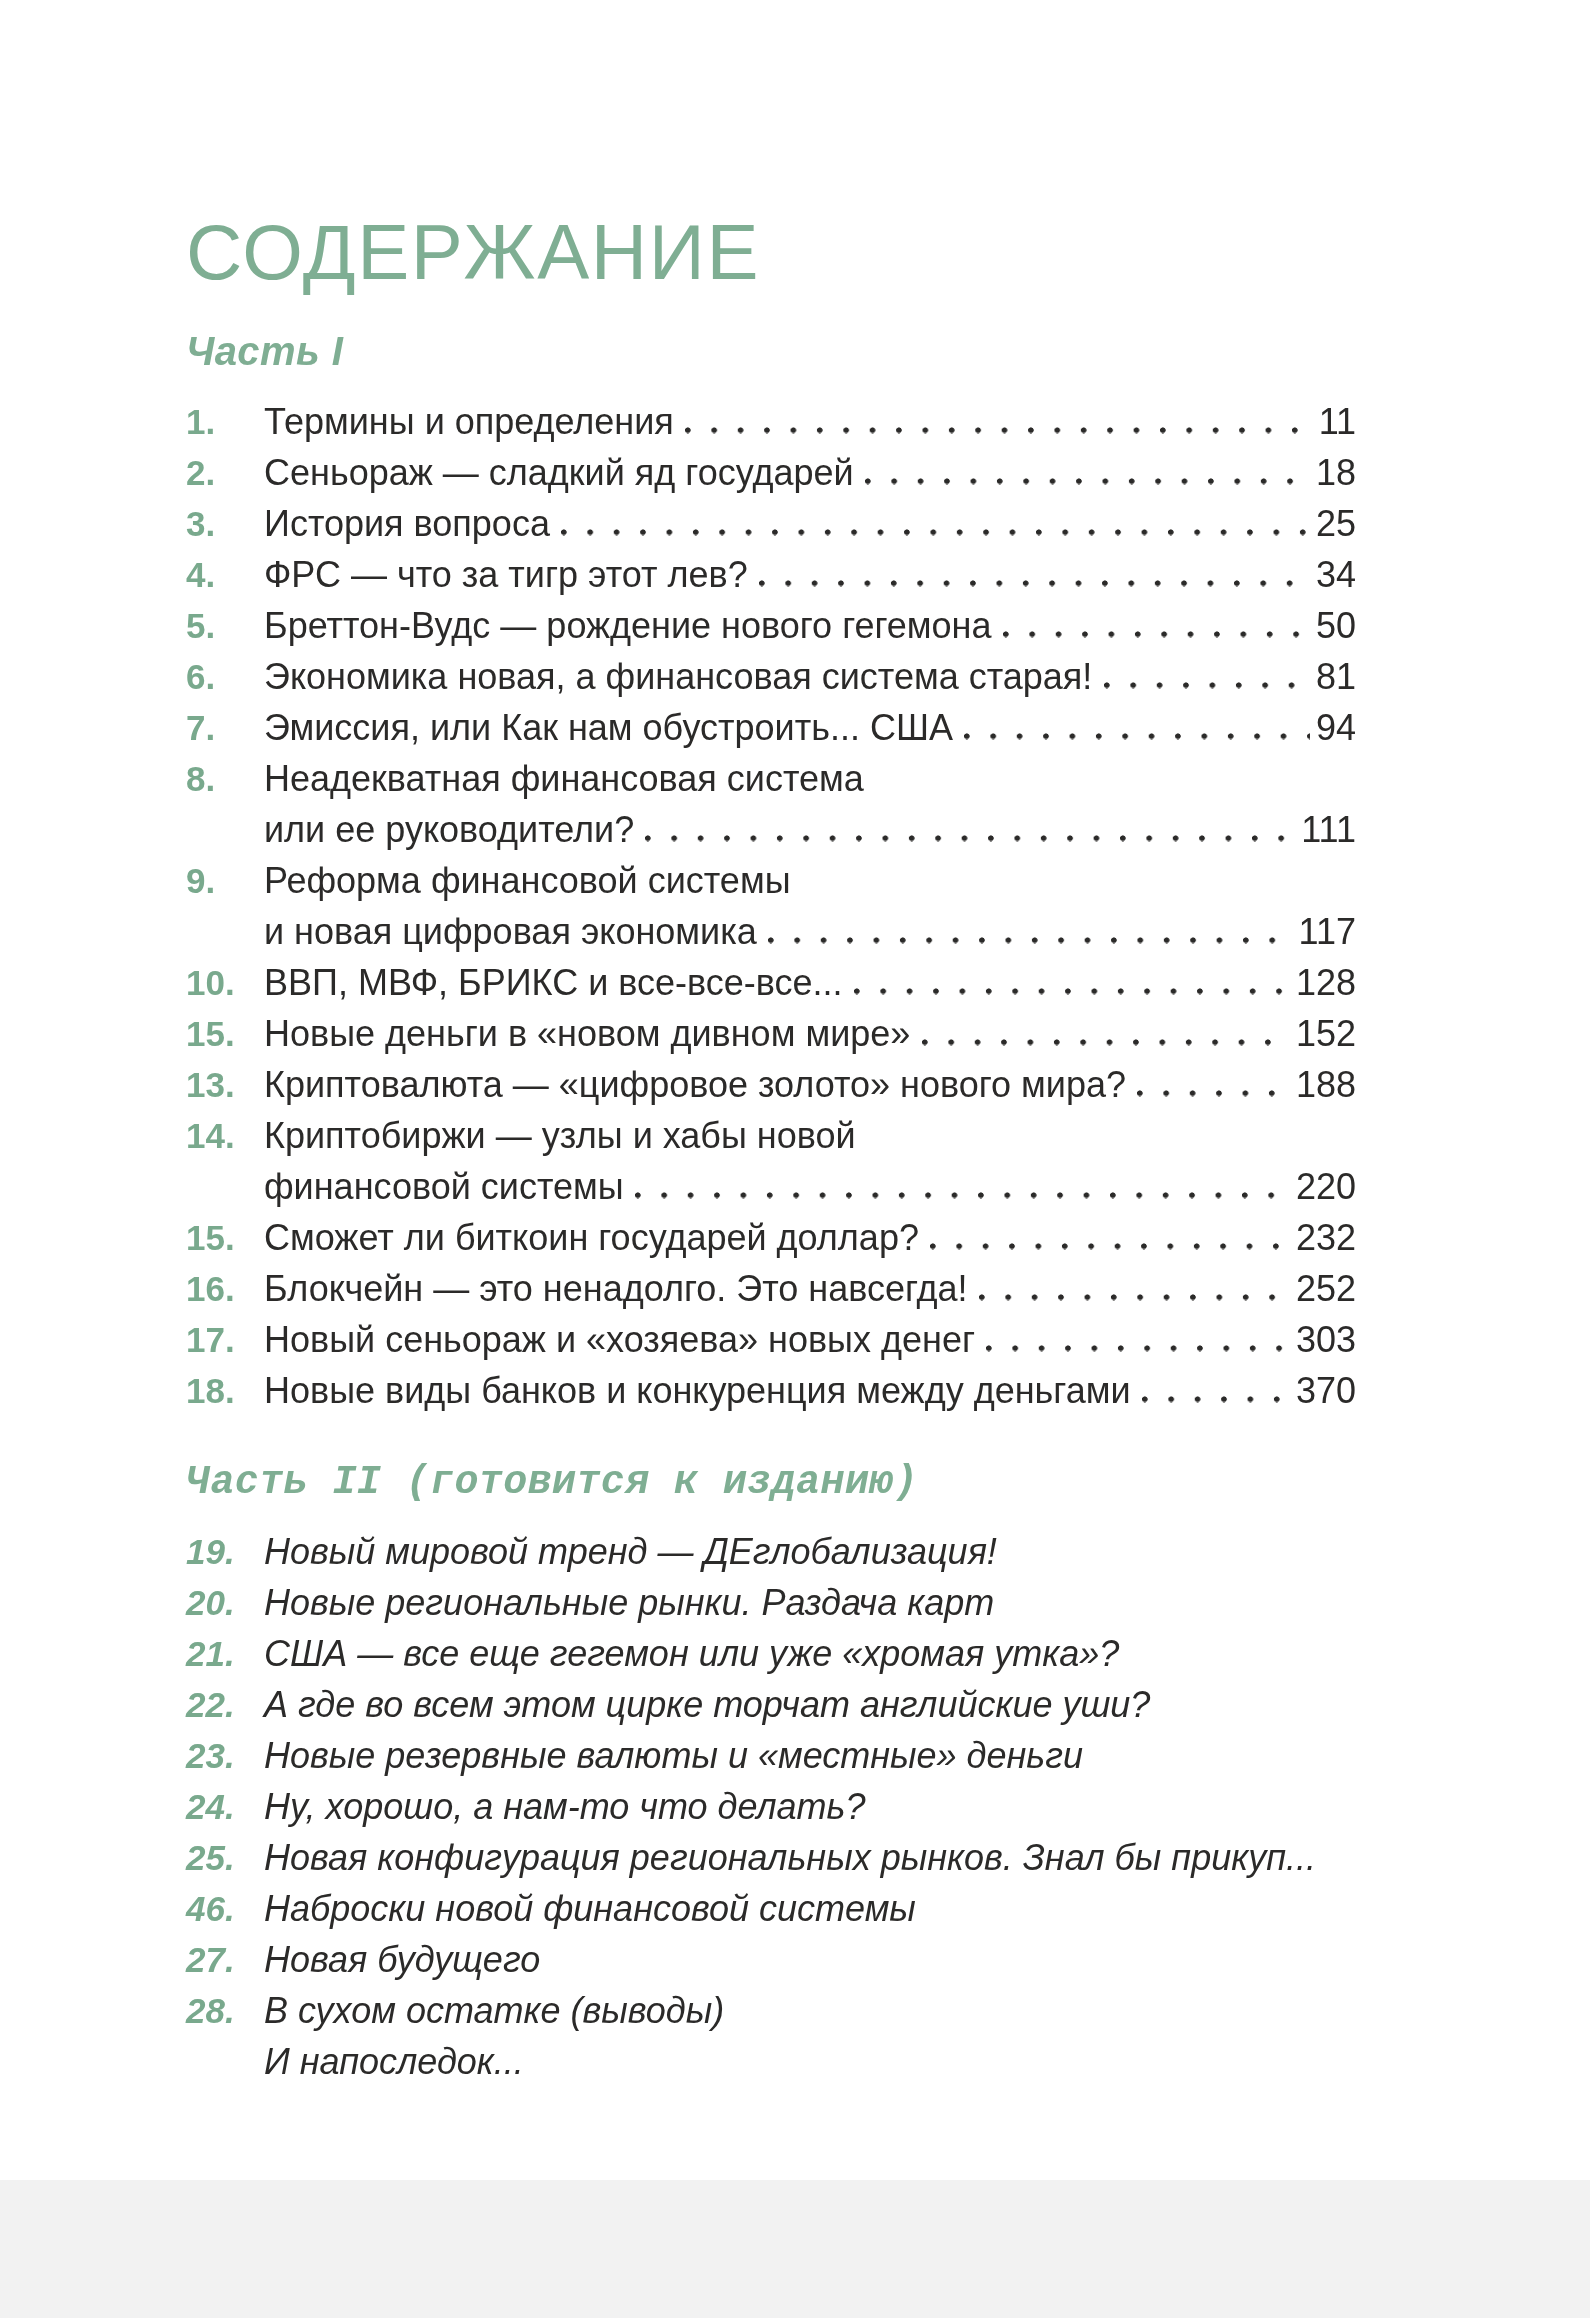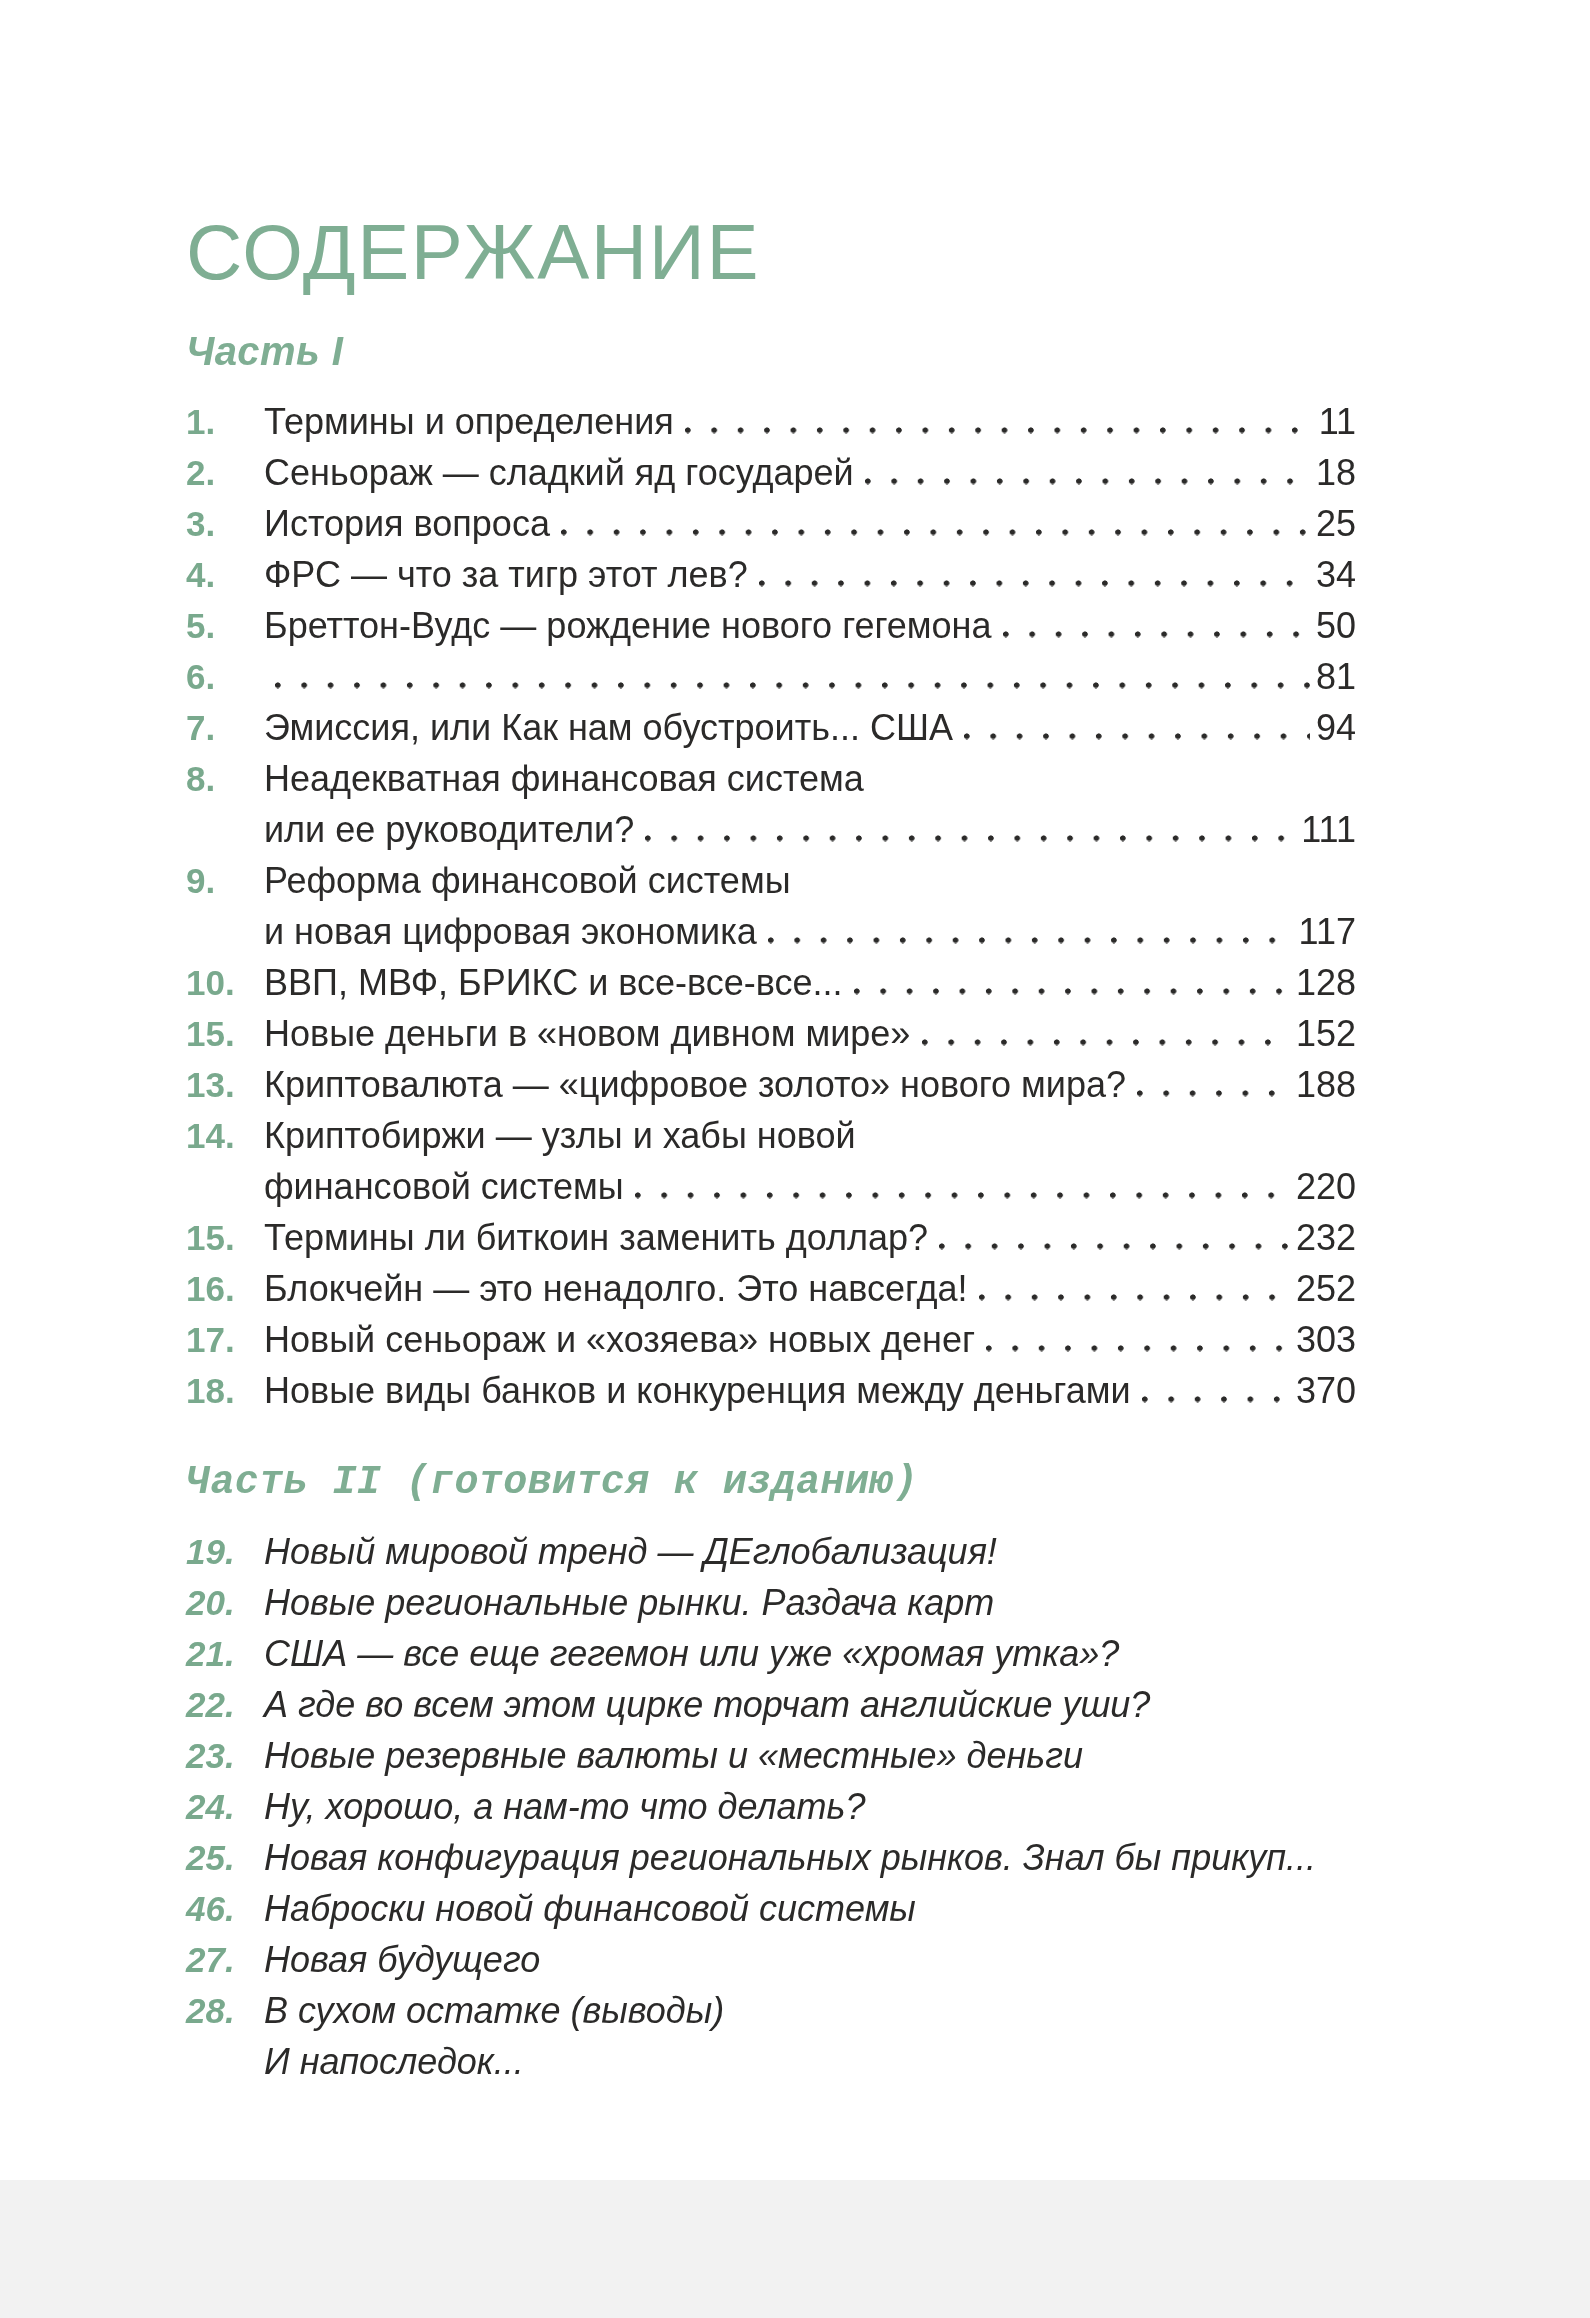--- a/index.html
+++ b/index.html
@@ -113,20 +113,21 @@
           <span class="pagenum">34</span>
         </div>
         <div class="toc-line">
           <span class="num">5.</span>
           <span class="text">Бреттон-Вудс — рождение нового гегемона</span>
           <span class="dots"></span>
           <span class="pagenum">50</span>
         </div>
         <div class="toc-line">
           <span class="num">6.</span>
+          <span class="text">Экономика новая, а финансовая система старая!</span>
           <span class="dots"></span>
           <span class="pagenum">81</span>
         </div>
         <div class="toc-line">
           <span class="num">7.</span>
           <span class="text">Эмиссия, или Как нам обустроить... США</span>
           <span class="dots"></span>
           <span class="pagenum">94</span>
         </div>
         <div class="toc-line">
@@ -172,21 +173,21 @@
           <span class="text">Криптобиржи — узлы и хабы новой</span>
         </div>
         <div class="toc-line">
           <span class="num"></span>
           <span class="text">финансовой системы</span>
           <span class="dots"></span>
           <span class="pagenum">220</span>
         </div>
         <div class="toc-line">
           <span class="num">15.</span>
-          <span class="text">Термины ли биткоин заменить доллар?</span>
+          <span class="text">Сможет ли биткоин государей доллар?</span>
           <span class="dots"></span>
           <span class="pagenum">232</span>
         </div>
         <div class="toc-line">
           <span class="num">16.</span>
           <span class="text">Блокчейн — это ненадолго. Это навсегда!</span>
           <span class="dots"></span>
           <span class="pagenum">252</span>
         </div>
         <div class="toc-line">

